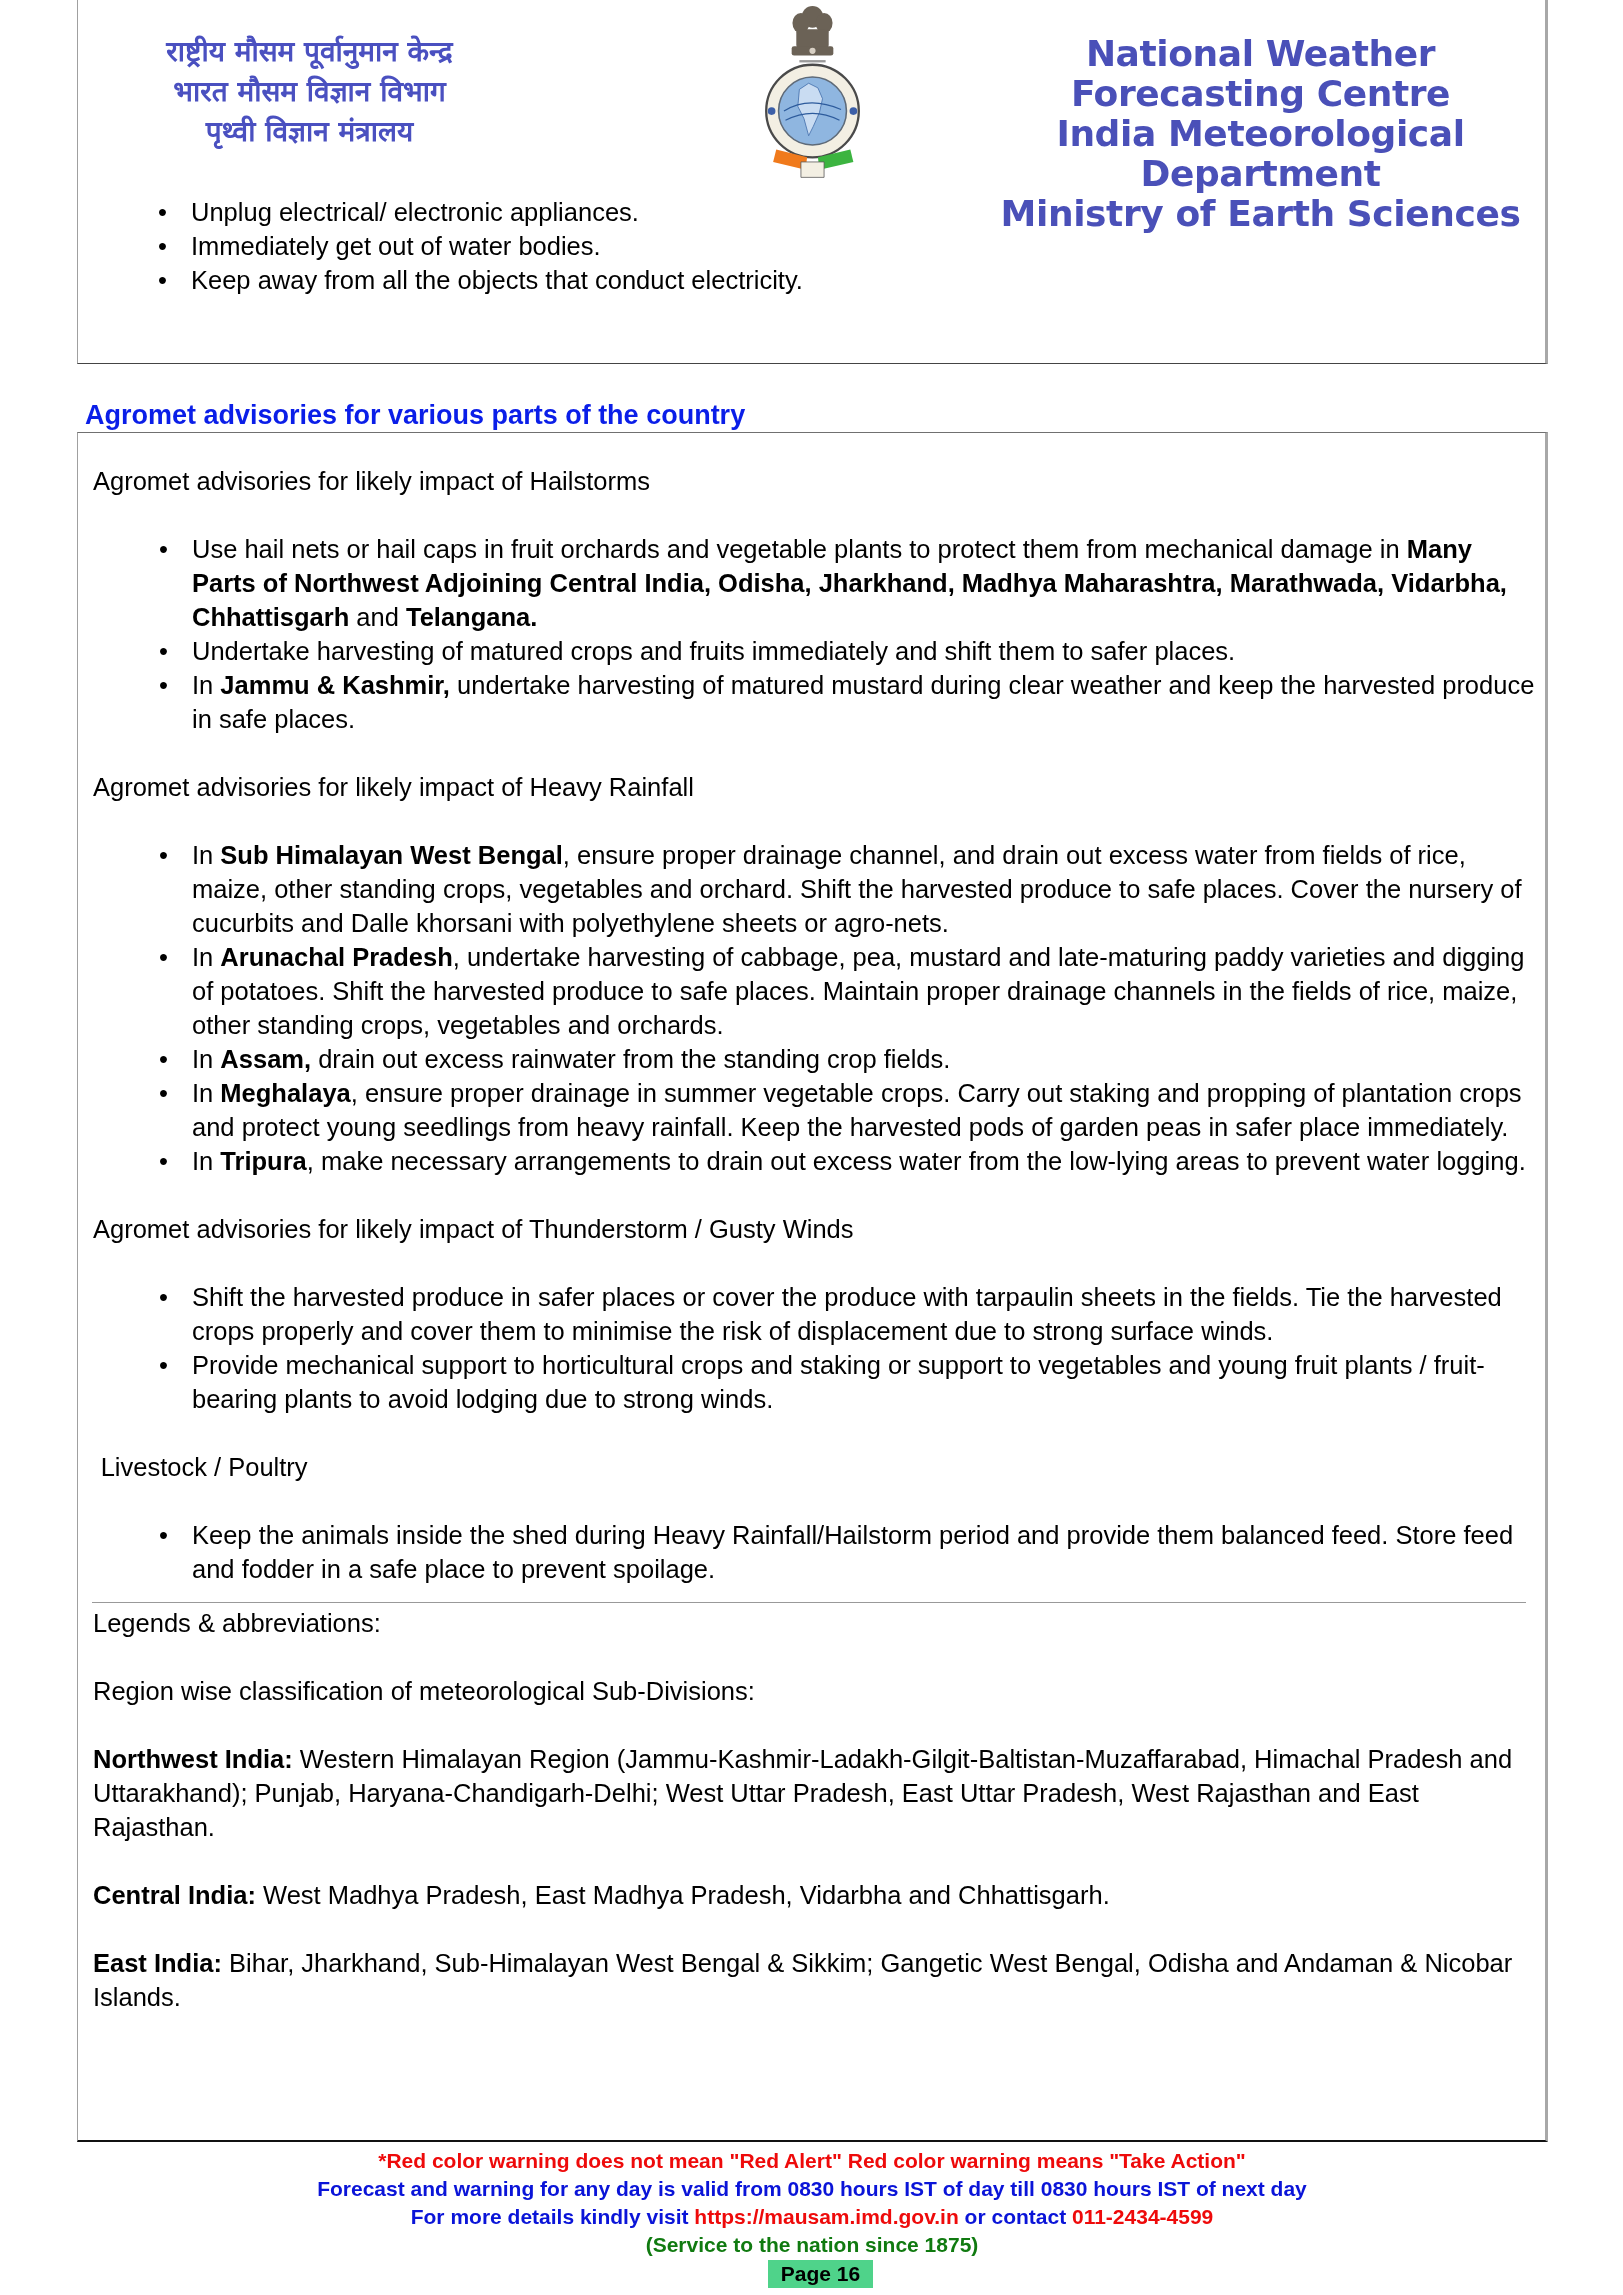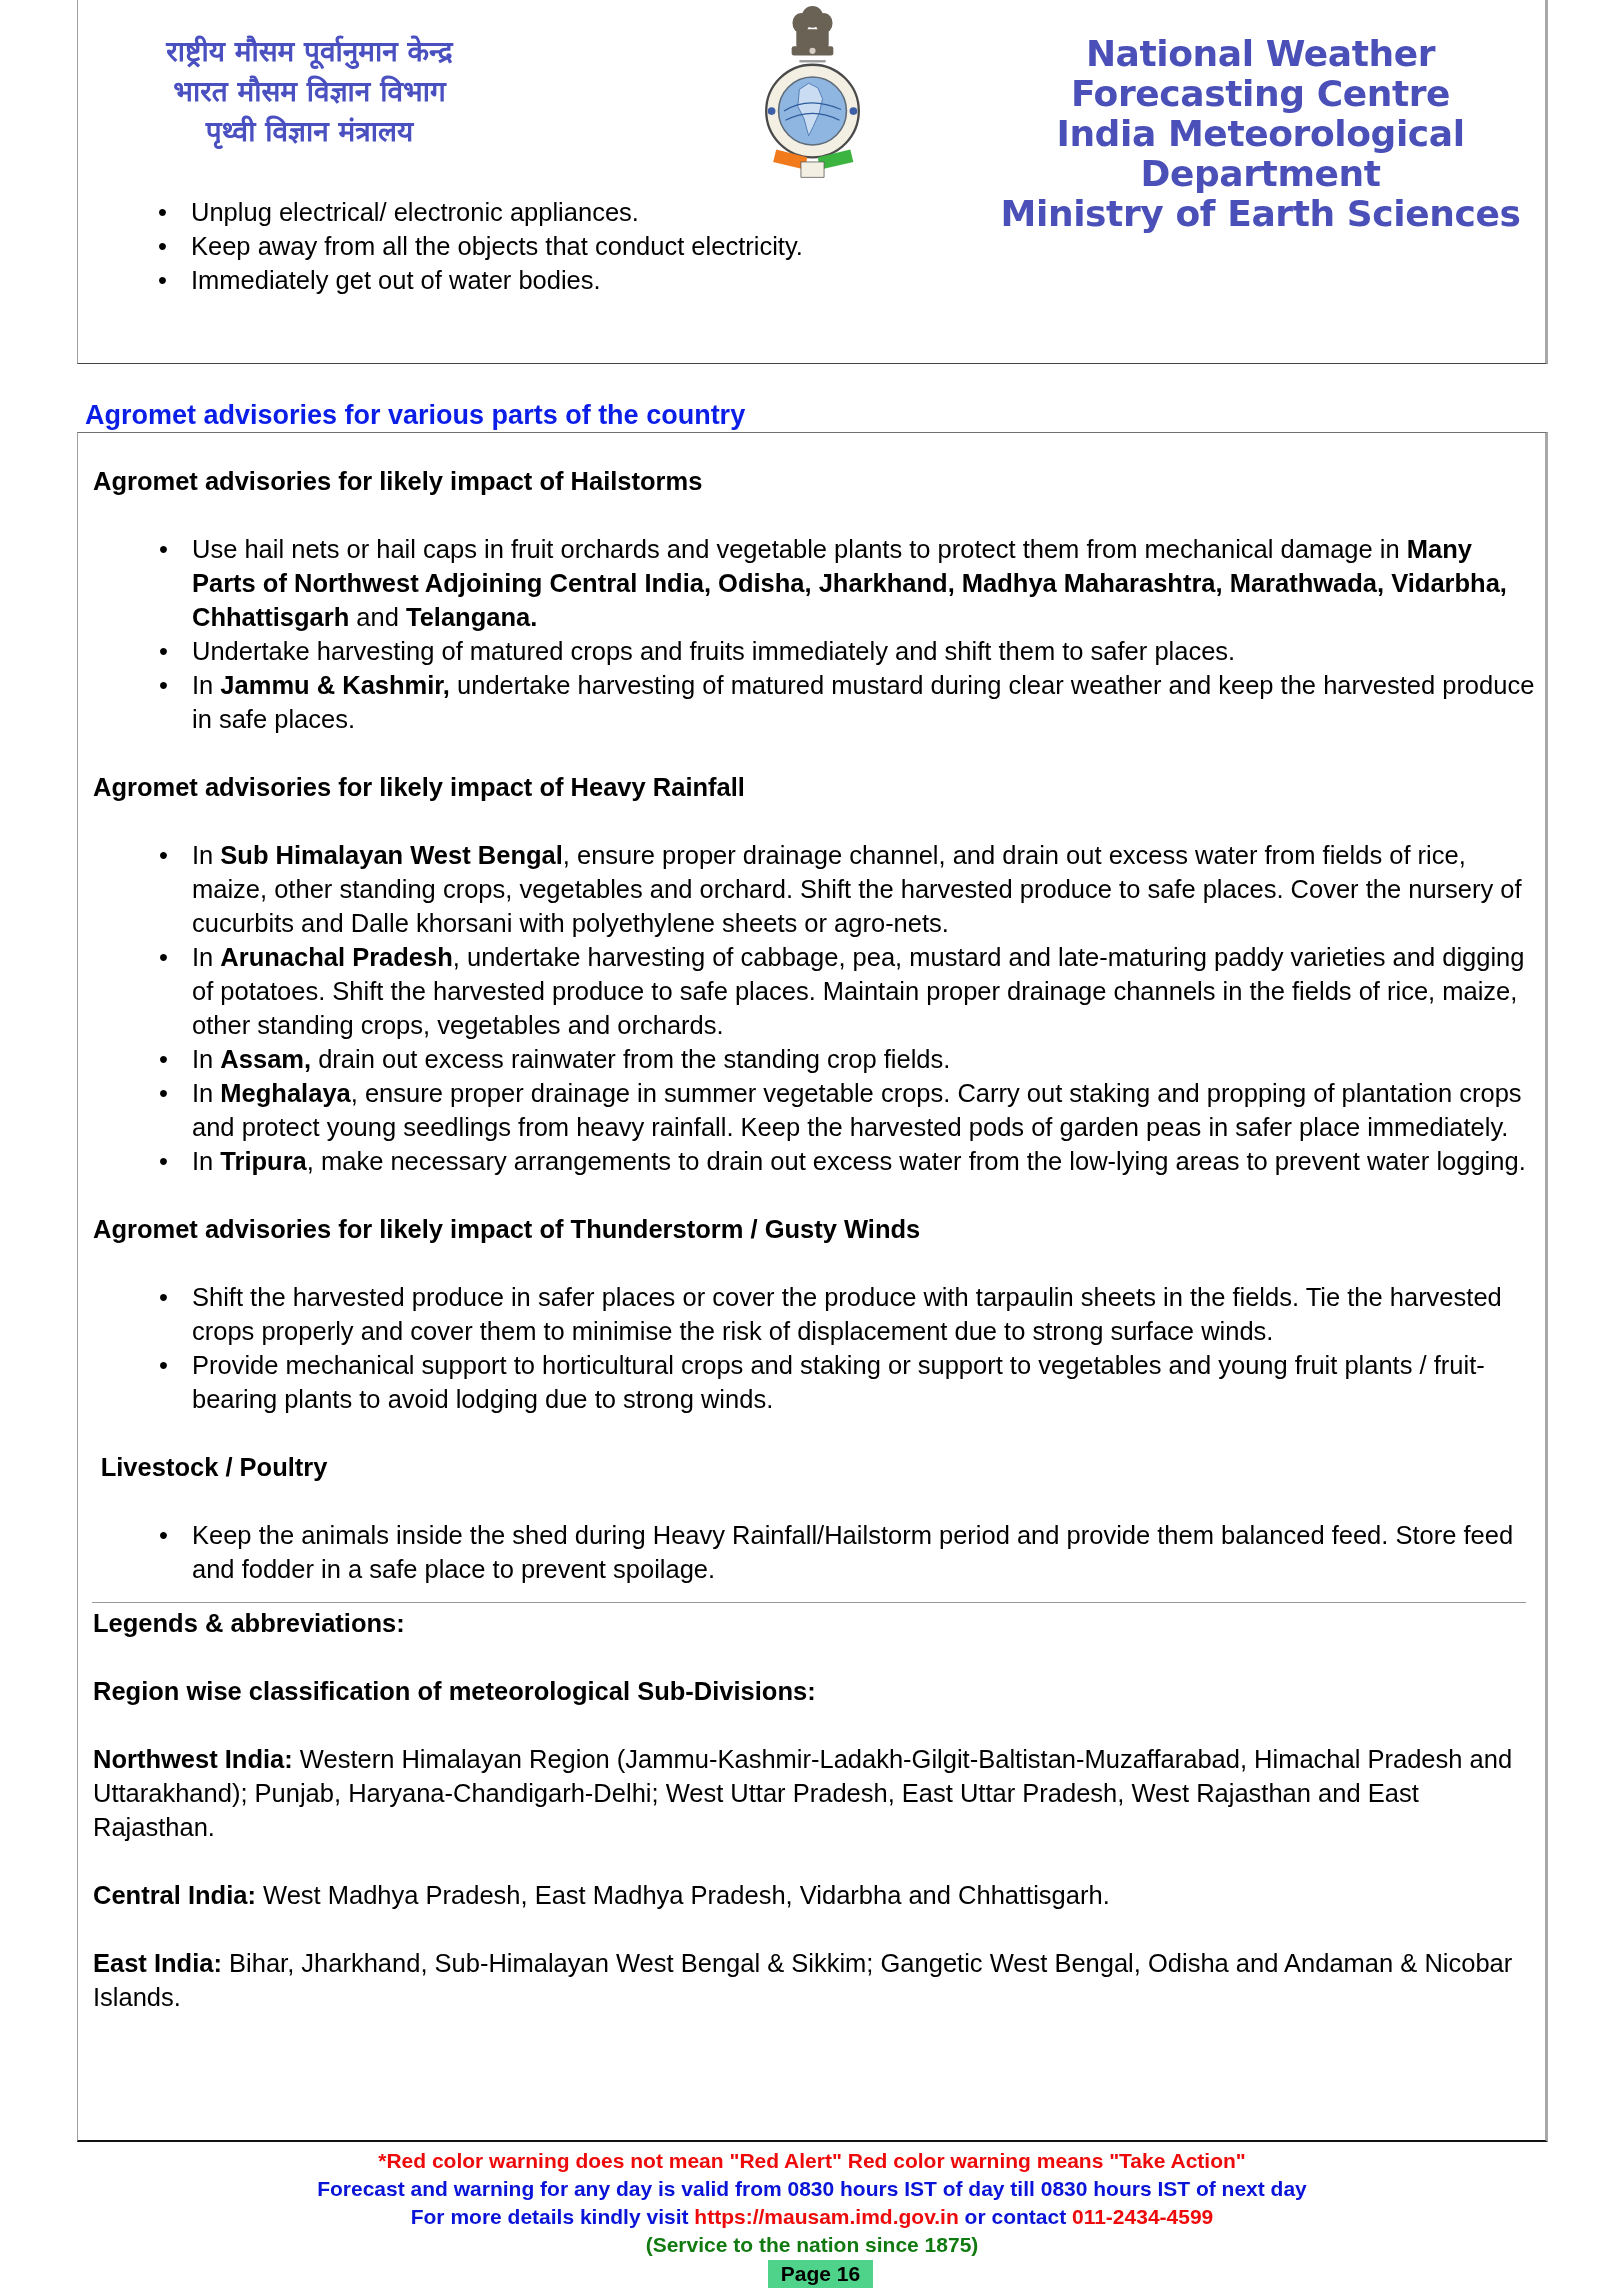--- a/index.html
+++ b/index.html
@@ -18,21 +18,21 @@
   .box-main { position:absolute; left:77px; top:432px; width:1467px; height:1707px;
               border-left:1.5px solid #a0a0a0; border-right:3.1px solid #a8a8a8;
               border-top:1.5px solid #707070; border-bottom:2.3px solid #111; }
   .section-title { position:absolute; left:85px; top:400px; color:#0a1ee8;
                    font-weight:bold; font-size:27px; }
   ul { margin:0; padding:0; list-style:none; }
   li { position:relative; padding-left:33px; font-size:25.5px; line-height:34px; }
   li::before { content:"\2022"; position:absolute; left:0; top:0; font-size:25.5px; }
   .top-list { position:absolute; left:158px; top:195px; width:1314px; }
   .content { position:absolute; left:93px; top:464px; width:1438px; }
-  .h { font-weight:bold; font-size:25.5px; line-height:34px; }
+  .h { font-weight:normal; font-size:25.5px; line-height:34px; }
   .adv-list { margin-left:66px; width:1376px; }
   p { margin:0; font-size:25.5px; line-height:34px; }
   b { font-weight:bold; }
   .divider { height:1.5px; background:#999; margin:0 0 0 -1.5px; width:1434px; }
   .footer { position:absolute; left:0; width:1624px; text-align:center; font-weight:bold;
             font-size:21px; line-height:28px; }
   .red { color:#ee0a0a; }
   .blue { color:#0a14d8; }
   .green { color:#107a10; }
   .page-badge { position:absolute; left:768px; top:2260px; width:105px; height:28px;
@@ -75,22 +75,22 @@
 
 <div class="hdr-eng">
   <div>National Weather Forecasting Centre</div>
   <div>India Meteorological Department</div>
   <div>Ministry of Earth Sciences</div>
 </div>
 
 <div class="box-top"></div>
 <ul class="top-list">
   <li>Unplug electrical/ electronic appliances.</li>
+  <li>Immediately get out of water bodies.</li>
   <li>Keep away from all the objects that conduct electricity.</li>
-  <li>Immediately get out of water bodies.</li>
 </ul>
 
 <div class="section-title">Agromet advisories for various parts of the country</div>
 
 <div class="box-main"></div>
 
 <div class="content">
 
   <div class="h">Agromet advisories for likely impact of Hailstorms</div>
   <div style="height:34px"></div>

